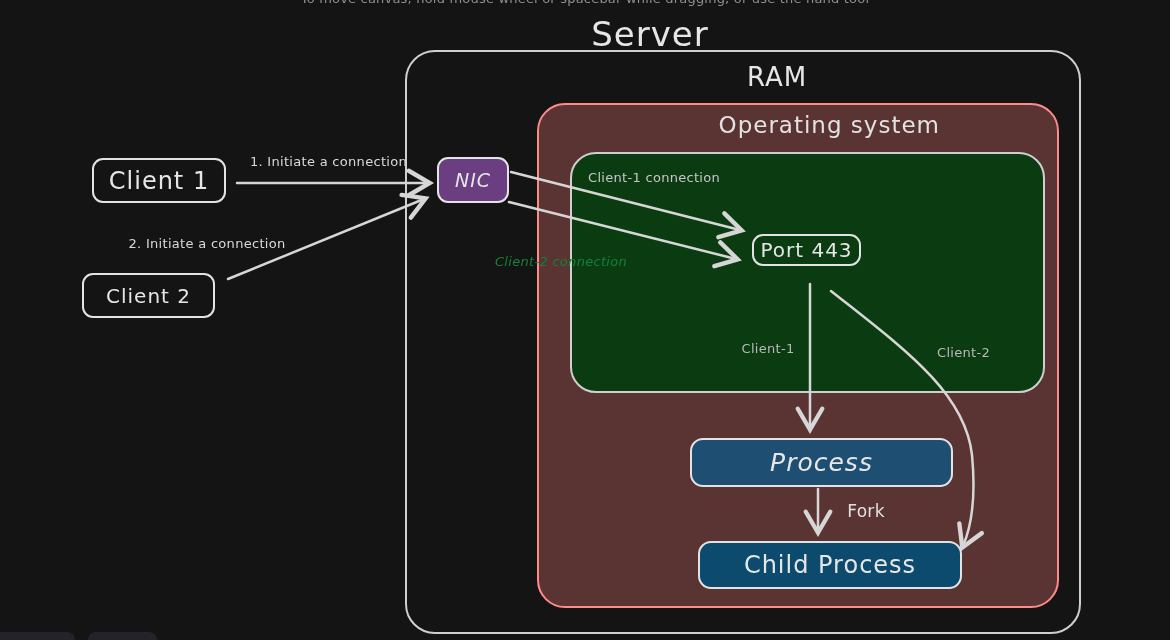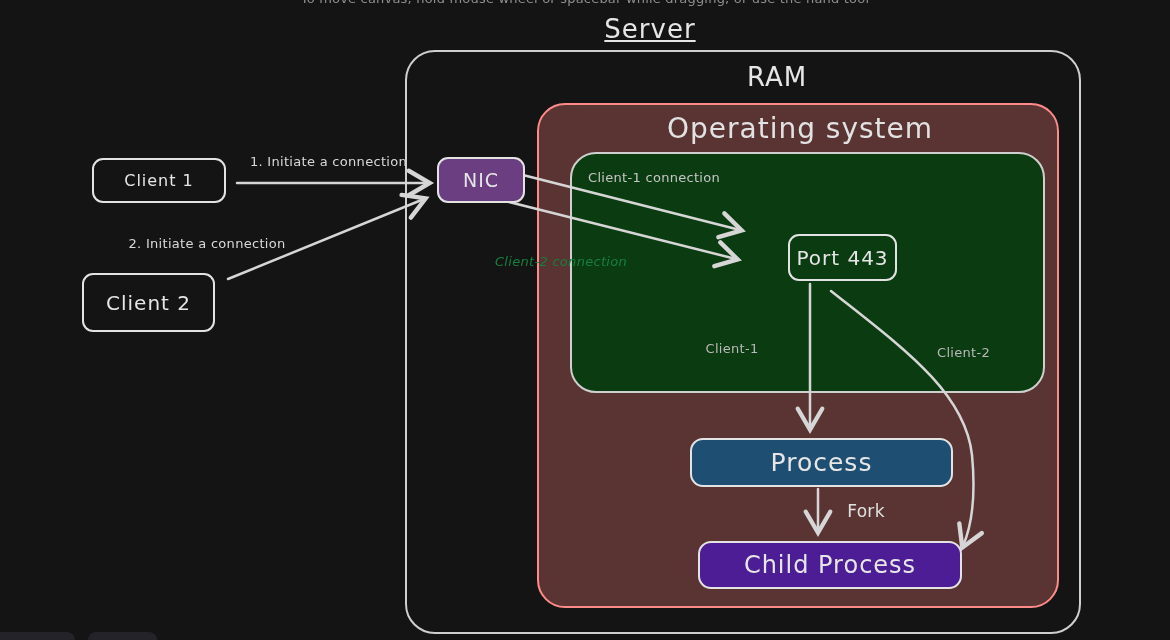--- a/index.html
+++ b/index.html
@@ -23,42 +23,42 @@
     left:537px;top:103px;width:522px;height:505px;
     border:2.5px solid #ff8a8a;border-radius:28px;background:#5a3333;
     box-sizing:border-box;
   }
   .green-box{
     left:570px;top:152px;width:475px;height:241px;
     border:2px solid #cfcfcf;border-radius:26px;background:#0b3b10;
     box-sizing:border-box;
   }
   
-  .t-server{left:575px;top:14px;width:150px;text-align:center;font-size:26px;letter-spacing:1px;text-decoration:underline;}
+  .t-server{left:575px;top:14px;width:150px;text-align:center;font-size:34px;letter-spacing:1px;}
   .t-ram{left:702px;top:62px;width:150px;text-align:center;font-size:26px;letter-spacing:1px;}
-  .t-os{left:660px;top:112px;width:280px;text-align:center;font-size:28px;letter-spacing:1px;color:#e2e2e2;}
+  .t-os{left:660px;top:112px;width:280px;text-align:right;font-size:23px;letter-spacing:1px;color:#e2e2e2;}
   
   .node{
     display:flex;align-items:center;justify-content:center;
     border:2px solid #e3e3e3;border-radius:11px;box-sizing:border-box;
     letter-spacing:1px;
   }
-  .client1{left:92px;top:158px;width:134px;height:45px;font-size:16px;}
-  .client2{left:82px;top:273px;width:133px;height:59px;font-size:20px;}
-  .nic{left:437px;top:157px;width:88px;height:46px;font-size:19px;background:#6b3e82;}
-  .port{left:788px;top:234px;width:109px;height:47px;font-size:20px;}
-  .process{left:690px;top:438px;width:263px;height:49px;font-size:25px;background:#1e4e72;border-width:2.5px;border-radius:13px;}
-  .child{left:698px;top:541px;width:264px;height:48px;font-size:24px;background:#4c1d95;border-width:2.5px;border-radius:13px;}
+  .client1{left:92px;top:158px;width:134px;height:45px;font-size:24px;}
+  .client2{left:82px;top:273px;width:133px;height:45px;font-size:20px;}
+  .nic{left:437px;top:157px;width:72px;height:46px;font-size:19px;font-style:italic;background:#6b3e82;}
+  .port{left:752px;top:234px;width:109px;height:32px;font-size:20px;}
+  .process{left:690px;top:438px;width:263px;height:49px;font-size:25px;background:#1e4e72;border-width:2.5px;border-radius:13px;font-style:italic;}
+  .child{left:698px;top:541px;width:264px;height:48px;font-size:24px;background:#0c4a6e;border-width:2.5px;border-radius:13px;}
   
   .elabel{font-size:13px;color:#d9d9d9;letter-spacing:.3px;white-space:nowrap;}
   .l-init1{left:245px;top:154px;width:162px;text-align:right;}
   .l-init2{left:124px;top:236px;width:166px;text-align:center;}
   .l-conn1{left:588px;top:170px;width:132px;text-align:center;color:#c6c6c6;}
   .l-conn2{left:493px;top:254px;width:136px;text-align:center;color:#15803d;font-style:italic;}
-  .l-c1{left:704px;top:341px;width:56px;text-align:center;color:#b9b9b9;}
+  .l-c1{left:740px;top:341px;width:56px;text-align:center;color:#b9b9b9;}
   .l-c2{left:937px;top:345px;width:58px;text-align:left;color:#b9b9b9;}
   .l-fork{left:840px;top:501px;width:52px;text-align:center;font-size:17px;color:#e0e0e0;}
   
   svg.arrows{left:0;top:0;width:1170px;height:640px;pointer-events:none;}
   svg.arrows path{fill:none;stroke:#d6d6d6;stroke-width:2.5;stroke-linecap:round;}
   
   .panel{background:#232329;position:absolute;height:10px;top:632px;}
   .panel.p1{left:0;width:75px;border-radius:0 8px 0 0;}
   .panel.p2{left:88px;width:69px;border-radius:8px 8px 0 0;}
 </style>

